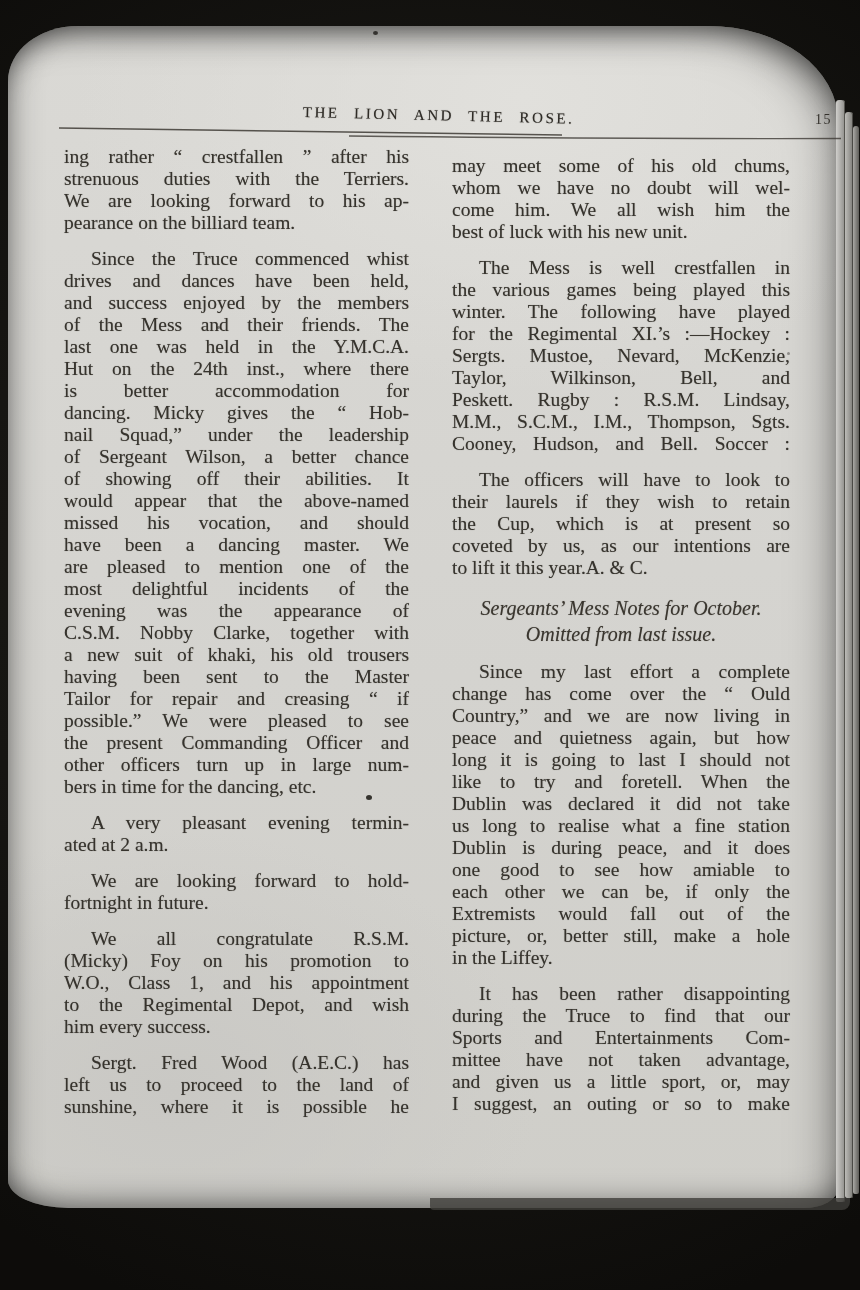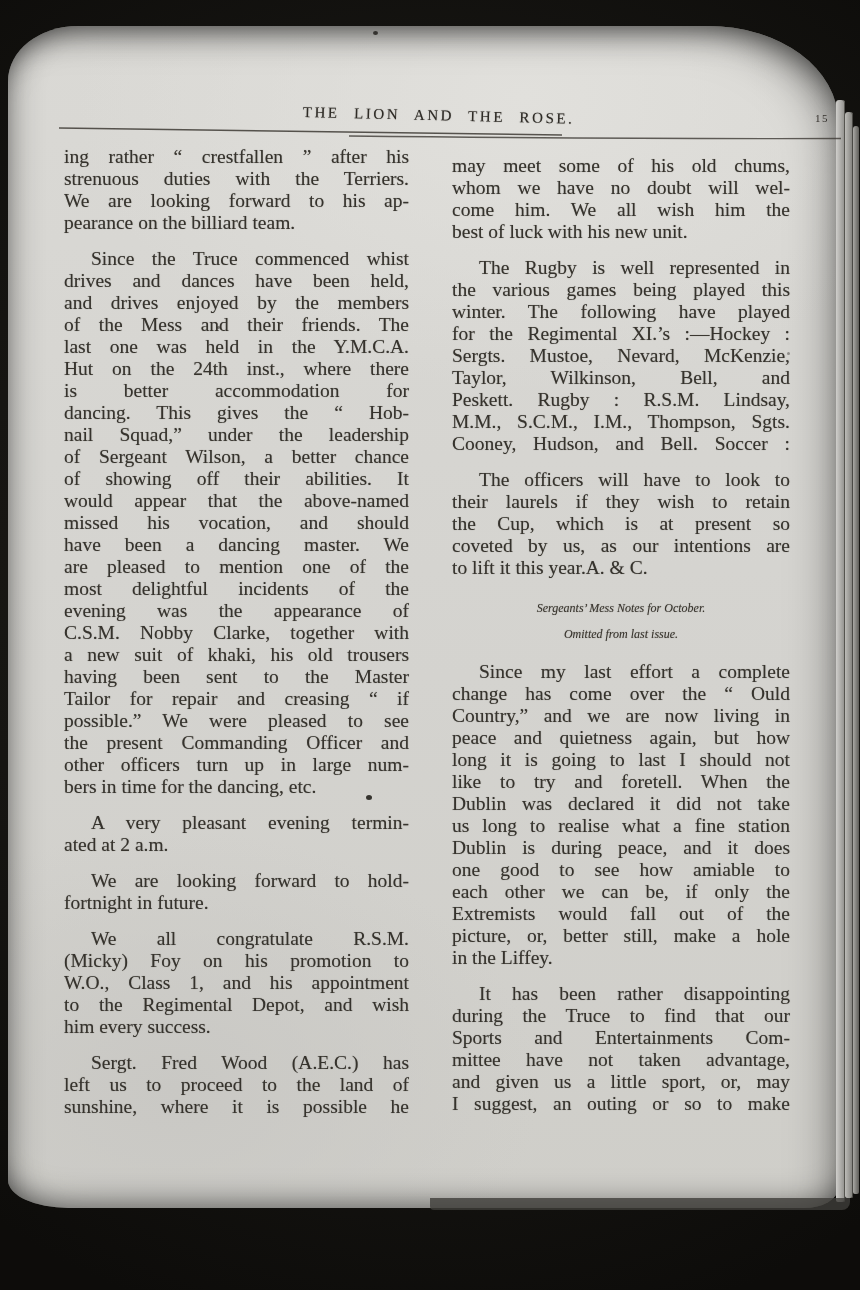--- a/index.html
+++ b/index.html
@@ -32,39 +32,39 @@
 
   
   #header{position:absolute;left:57px;top:96px;width:790px;height:52px;}
   #header-title{
     position:absolute;left:246px;top:8px;
     font-size:15px;letter-spacing:2.6px;word-spacing:8px;
     color:#2f2c27;transform:rotate(1.4deg);transform-origin:left top;
     text-shadow:0 0 1px rgba(47,44,39,.55);white-space:nowrap;
   }
   #page-number{
-    position:absolute;left:758px;top:16px;font-size:11px;letter-spacing:1.5px;color:#34312c;
+    position:absolute;left:758px;top:16px;font-size:14px;letter-spacing:1.5px;color:#34312c;
   }
   #header-rule{position:absolute;left:0;top:26px;}
 
   
   .column{position:absolute;top:146px;color:var(--ink);}
   #left-column{left:64px;width:345px;}
   #right-column{left:452px;width:338px;padding-top:9px;}
   .para + .para{margin-top:14px;}
   .line{
     font-size:19.5px;line-height:22px;
     text-shadow:0 0 1px rgba(52,48,42,.45);
     text-justify:inter-word;
   }
   .line.just{text-align:justify;text-align-last:justify;}
   .line.indent{text-indent:27px;}
   .line.split{display:flex;padding-right:58px;}
   .para.heading{margin-top:16px;margin-bottom:13px;}
-  .heading .line{font-style:italic;font-size:12px;line-height:26px;text-align:center;color:#3a362f;}
+  .heading .line{font-style:italic;font-size:20px;line-height:26px;text-align:center;color:#3a362f;}
 
   
   .speck{position:absolute;border-radius:50%;background:#23211d;}
   #speck1{left:373px;top:31px;width:5px;height:4px;opacity:.85;}
   #speck2{left:366px;top:795px;width:6px;height:5px;opacity:.9;}
   #speck3{left:217px;top:326px;width:3px;height:3px;opacity:.5;}
   #speck4{left:787px;top:352px;width:3px;height:3px;opacity:.4;}
 </style>
 </head>
 <body>
@@ -90,26 +90,26 @@
   <div id="left-column" class="column">
       <div class="para">
         <div class="line just">ing rather “ crestfallen ” after his</div>
         <div class="line just">strenuous duties with the Terriers.</div>
         <div class="line just">We are looking forward to his ap-</div>
         <div class="line">pearance on the billiard team.</div>
       </div>
       <div class="para">
         <div class="line just indent">Since the Truce commenced whist</div>
         <div class="line just">drives and dances have been held,</div>
-        <div class="line just">and drives enjoyed by the members</div>
+        <div class="line just">and success enjoyed by the members</div>
         <div class="line just">of the Mess and their friends.  The</div>
         <div class="line just">last one was held in the Y.M.C.A.</div>
         <div class="line just">Hut on the 24th inst., where there</div>
         <div class="line just">is better accommodation for</div>
-        <div class="line just">dancing.  This gives the “ Hob-</div>
+        <div class="line just">dancing.  Micky gives the “ Hob-</div>
         <div class="line just">nail Squad,” under the leadership</div>
         <div class="line just">of Sergeant Wilson, a better chance</div>
         <div class="line just">of showing off their abilities.  It</div>
         <div class="line just">would appear that the above-named</div>
         <div class="line just">missed his vocation, and should</div>
         <div class="line just">have been a dancing master.  We</div>
         <div class="line just">are pleased to mention one of the</div>
         <div class="line just">most delightful incidents of the</div>
         <div class="line just">evening was the appearance of</div>
         <div class="line just">C.S.M. Nobby Clarke, together with</div>
@@ -143,21 +143,21 @@
       </div>
     </div>
   <div id="right-column" class="column">
       <div class="para">
         <div class="line just">may meet some of his old chums,</div>
         <div class="line just">whom we have no doubt will wel-</div>
         <div class="line just">come him.  We all wish him the</div>
         <div class="line">best of luck with his new unit.</div>
       </div>
       <div class="para">
-        <div class="line just indent">The Rugby is well represented in</div>
+        <div class="line just indent">The Mess is well crestfallen in</div>
         <div class="line just">the various games being played this</div>
         <div class="line just">winter.  The following have played</div>
         <div class="line just">for the Regimental XI.’s :—Hockey :</div>
         <div class="line just">Sergts. Mustoe, Nevard, McKenzie,</div>
         <div class="line just">Taylor, Wilkinson, Bell, and</div>
         <div class="line just">Peskett.  Rugby : R.S.M. Lindsay,</div>
         <div class="line just">M.M., S.C.M., I.M., Thompson, Sgts.</div>
         <div class="line just">Cooney, Hudson, and Bell.  Soccer :</div>
       </div>
       <div class="para">

